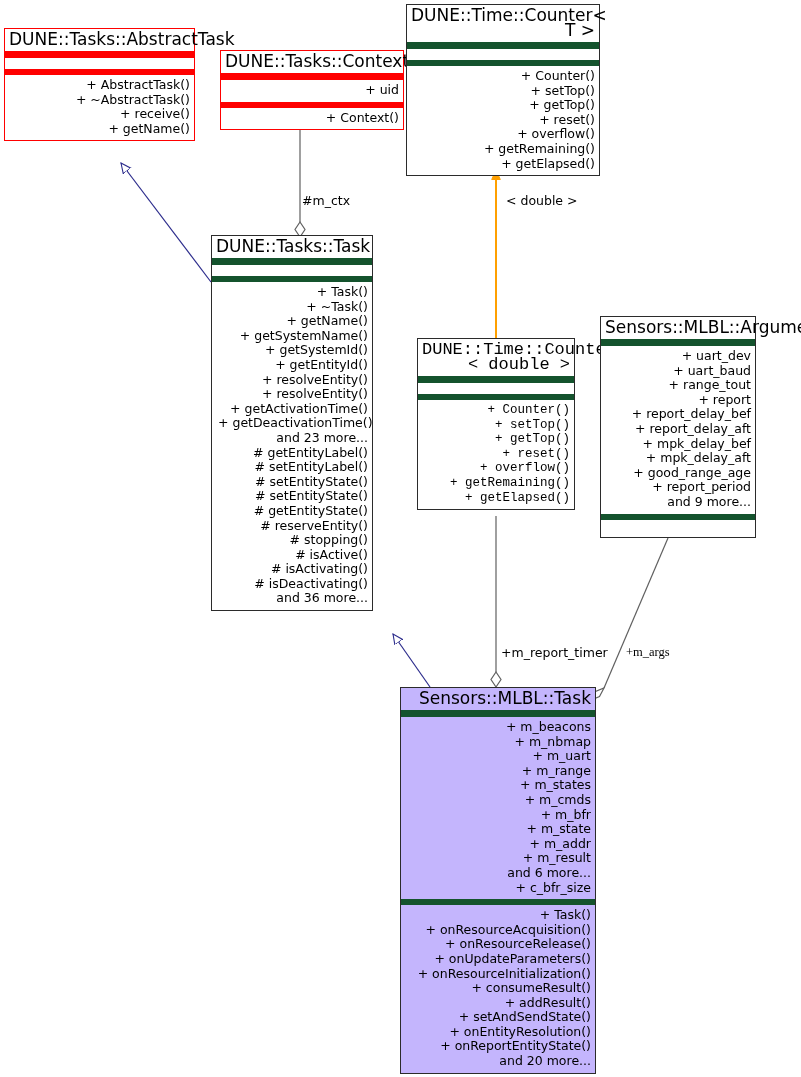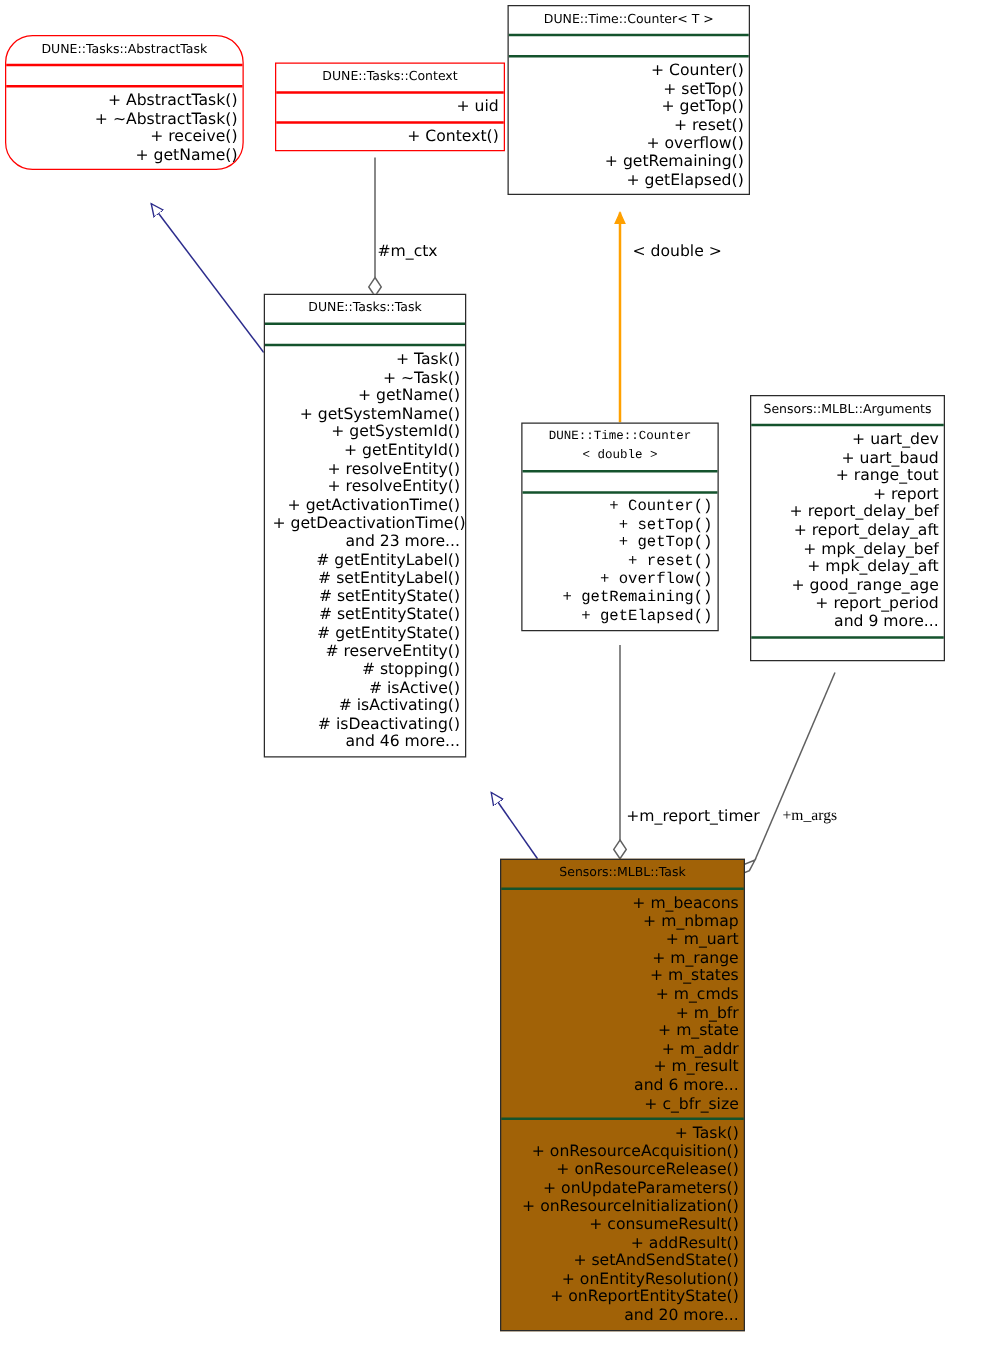--- a/index.html
+++ b/index.html
@@ -20,43 +20,43 @@
     position: absolute;
     box-sizing: border-box;
     border: 1px solid #2b2b2b;
     background: #ffffff;
     z-index: 5;
   }
   .uml-box.red {
     border-color: #ff0000;
   }
   .uml-box.filled {
-    background: #a16207;
+    background: #c4b5fd;
   }
   .uml-title {
     box-sizing: border-box;
-    text-align: center;
-    font-size: 10px;
+    text-align: right;
+    font-size: 17px;
     color: #000000;
     padding: 3px 4px 4px 4px;
-    border-bottom: 2px solid #14532d;
+    border-bottom: 7px solid #14532d;
     line-height: 15px;
     white-space: pre-line;
   }
   .uml-box.red > .uml-title { border-bottom-color: #ff0000; }
   .uml-attrs, .uml-ops {
     box-sizing: border-box;
     font-size: 12.5px;
     color: #000000;
     padding: 3px 4px 4px 6px;
     line-height: 14.6px;
     text-align: right;
   }
   .uml-attrs {
-    border-bottom: 2px solid #14532d;
+    border-bottom: 6px solid #14532d;
   }
   .uml-box.red > .uml-attrs { border-bottom-color: #ff0000; }
   .uml-attrs.empty, .uml-ops.empty {
     min-height: 17px;
   }
   .uml-row { white-space: pre; }
 
   
   .edge-label {
     position: absolute;
@@ -116,21 +116,21 @@
       <line x1="668" y1="538" x2="604" y2="688" stroke="#606060" stroke-width="1.2"></line>
       <path d="M604,688 L599.5,696.5 L591,700 L595.5,691.5 Z" fill="#ffffff" stroke="#606060" stroke-width="1.2"></path>
     </g>
   </svg>
 
   <div class="edge-label" style="left:302px; top:193px;text-align:center;">#m_ctx</div>
   <div class="edge-label" style="left:506px; top:193px;">&lt; double &gt;</div>
   <div class="edge-label" style="left:501px; top:645px;">+m_report_timer</div>
   <div class="edge-label" style="left:626px; top:645px;font-family:Liberation Serif, serif;">+m_args</div>
 
-  <div class="uml-box red" style="left:4px; top:28px; width:191px;border-radius:22px;">
+  <div class="uml-box red" style="left:4px; top:28px; width:191px;">
     <div class="uml-title">DUNE::Tasks::AbstractTask</div>
     <div class="uml-attrs empty"></div>
     <div class="uml-ops">
         <div class="uml-row">+ AbstractTask()</div>
         <div class="uml-row">+ ~AbstractTask()</div>
         <div class="uml-row">+ receive()</div>
         <div class="uml-row">+ getName()</div>
       </div>
   </div>
 
@@ -176,21 +176,21 @@
         <div class="uml-row"># getEntityLabel()</div>
         <div class="uml-row"># setEntityLabel()</div>
         <div class="uml-row"># setEntityState()</div>
         <div class="uml-row"># setEntityState()</div>
         <div class="uml-row"># getEntityState()</div>
         <div class="uml-row"># reserveEntity()</div>
         <div class="uml-row"># stopping()</div>
         <div class="uml-row"># isActive()</div>
         <div class="uml-row"># isActivating()</div>
         <div class="uml-row"># isDeactivating()</div>
-        <div class="uml-row">and 46 more...</div>
+        <div class="uml-row">and 36 more...</div>
       </div>
   </div>
 
   <div class="uml-box" style="left:417px; top:338px; width:158px;font-family:Liberation Mono, monospace;">
     <div class="uml-title">DUNE::Time::Counter
 &lt; double &gt;</div>
     <div class="uml-attrs empty"></div>
     <div class="uml-ops">
         <div class="uml-row">+ Counter()</div>
         <div class="uml-row">+ setTop()</div>

